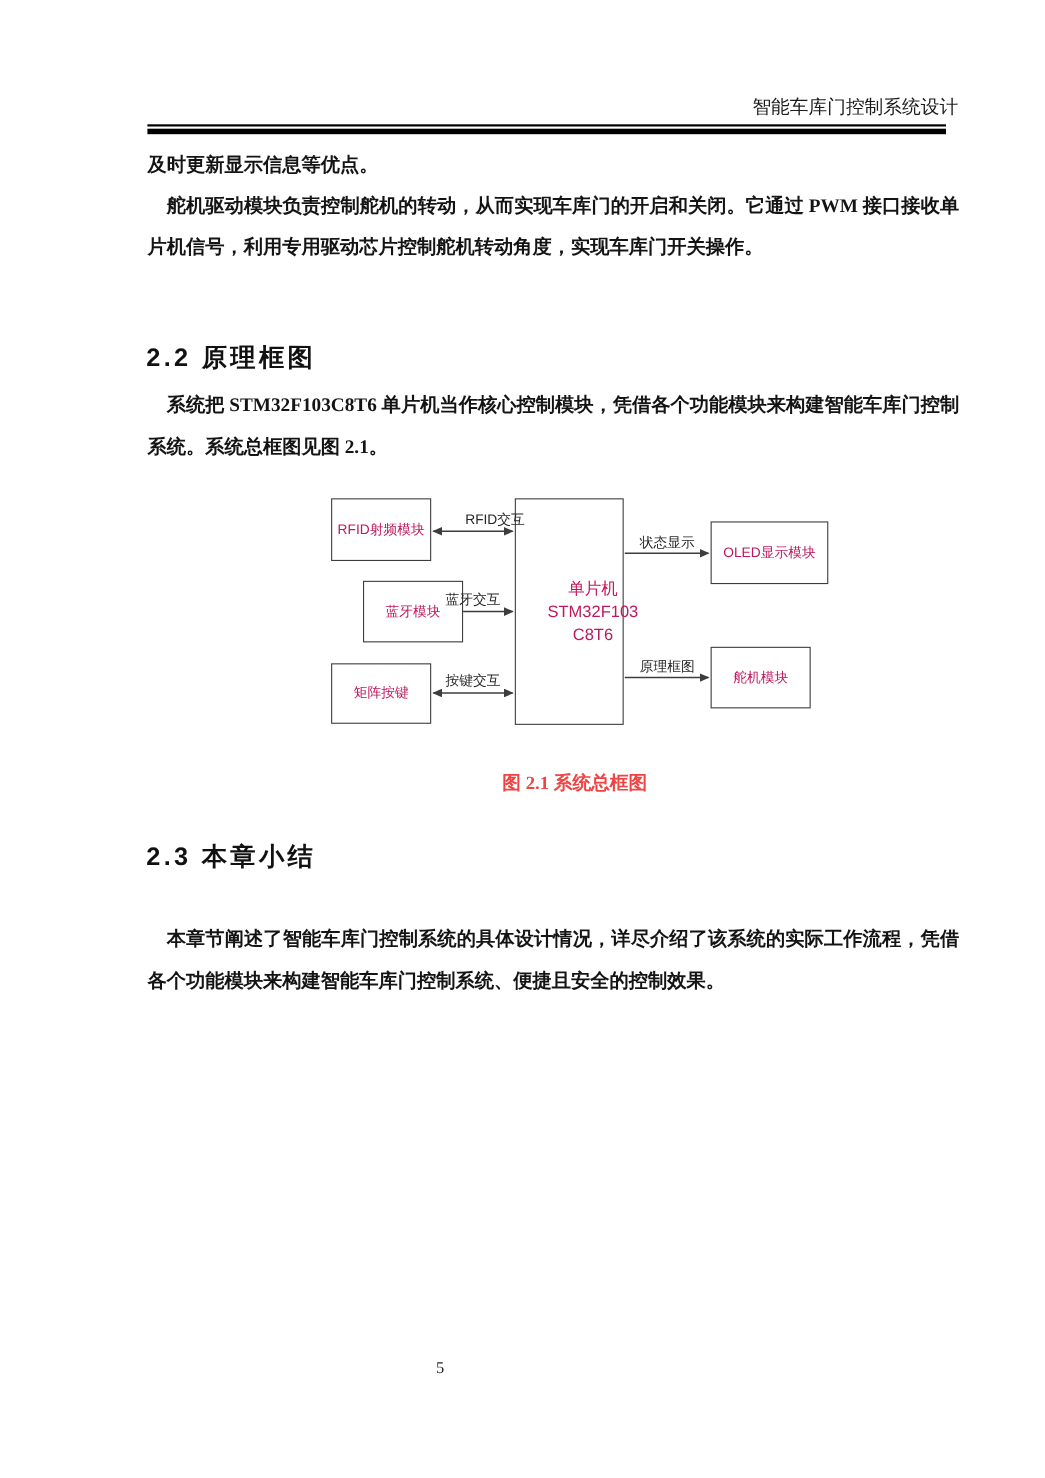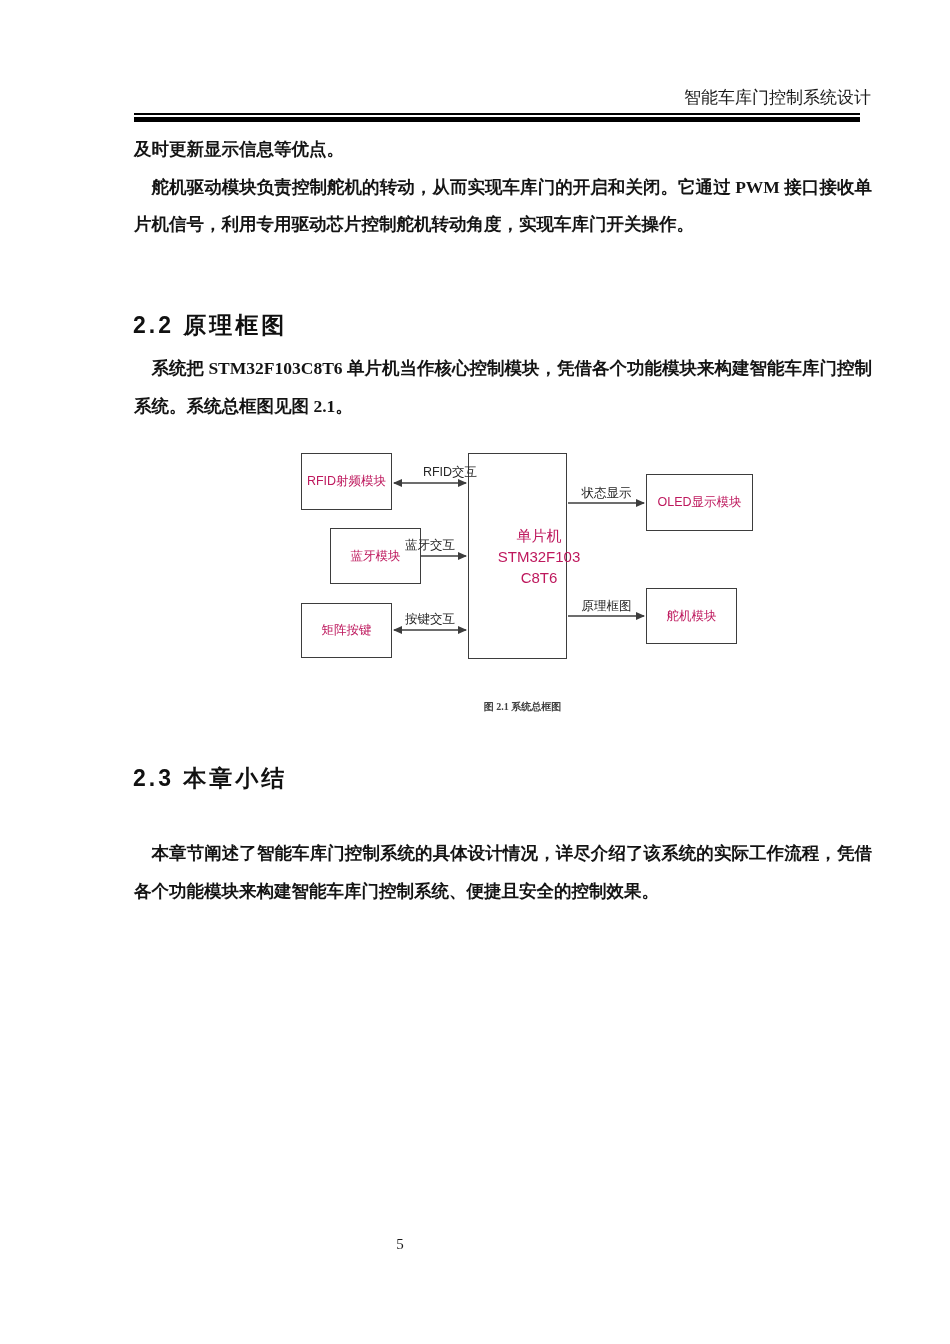--- a/index.html
+++ b/index.html
@@ -95,23 +95,23 @@
   .lbl-rfid  { left: 98px;  top: 20px;  width: 74px; margin-left: 20px; }
   .lbl-bt    { left: 98px;  top: 93px;  width: 74px; }
   .lbl-key   { left: 98px;  top: 167px; width: 74px; }
   .lbl-oled  { left: 272px; top: 41px;  width: 79px; }
   .lbl-servo { left: 272px; top: 154px; width: 79px; }
 
   .figure-caption {
     position: absolute;
     left: 295px; top: 700px; width: 455px;
     text-align: center;
-    font-size: 10px;
+    font-size: 17px;
     font-weight: bold;
-    color: #404040;
+    color: #ef4444;
   }
 
   
   .page-number {
     position: absolute;
     left: 380px; top: 1236px; width: 40px;
     text-align: center;
     font-size: 15px;
     color: #1a1a1a;
   }

